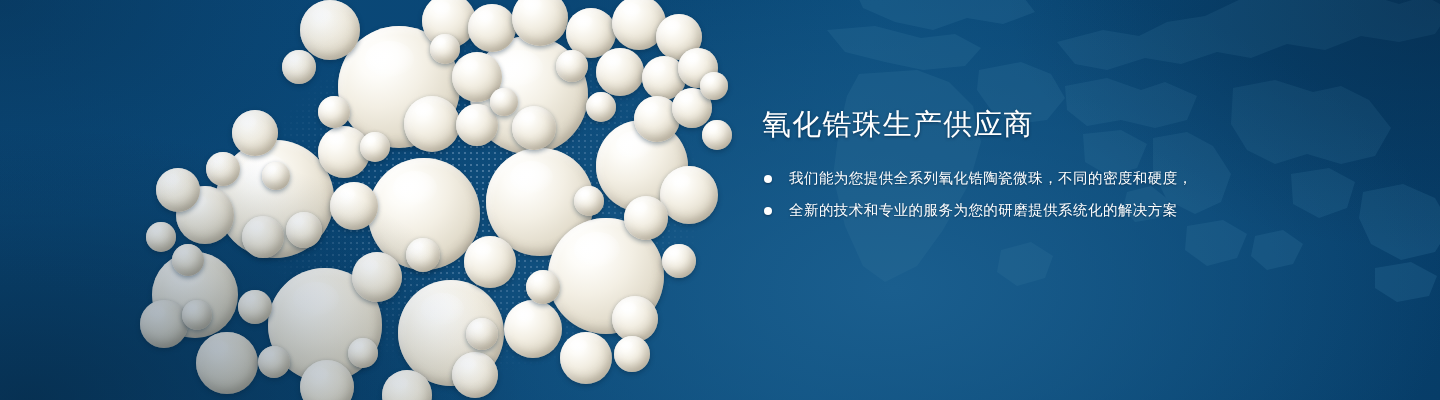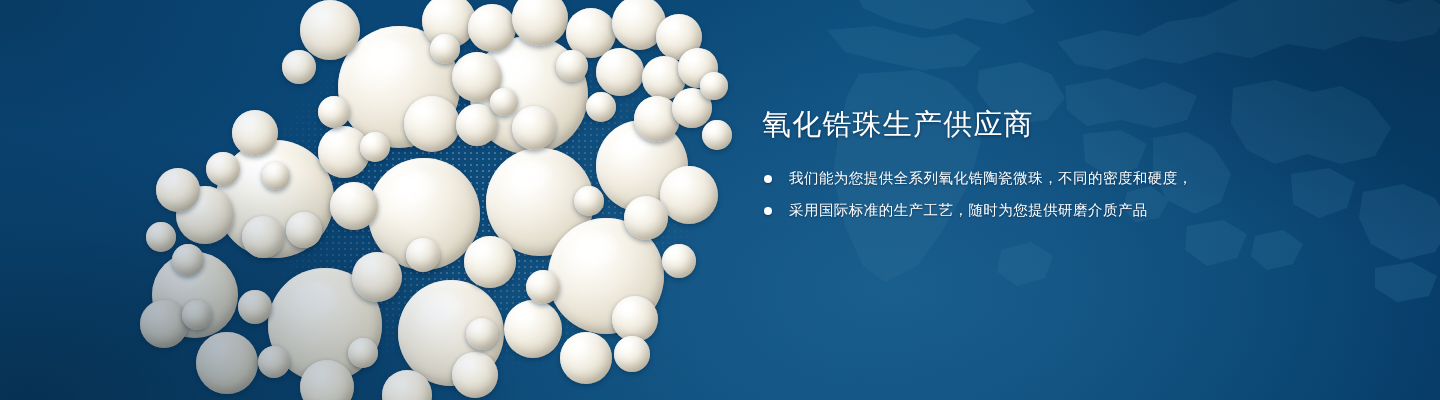--- a/index.html
+++ b/index.html
@@ -233,22 +233,22 @@
   <div class="content">
     <div class="headline">氧化锆珠生产供应商</div>
 
     <ul class="bullets">
 
       <li class="bullet">
         <span class="dot"></span>
         <span class="line">我们能为您提供全系列氧化锆陶瓷微珠，不同的密度和硬度，</span>
       </li>
 
-
       <li class="bullet">
         <span class="dot"></span>
-        <span class="line">采用国际标准的生产工艺，随时为您提供研磨介质产品</span>
+        <span class="line">全新的技术和专业的服务为您的研磨提供系统化的解决方案</span>
       </li>
+
 
     </ul>
   </div>
 
 </div>
 
 </body></html>

